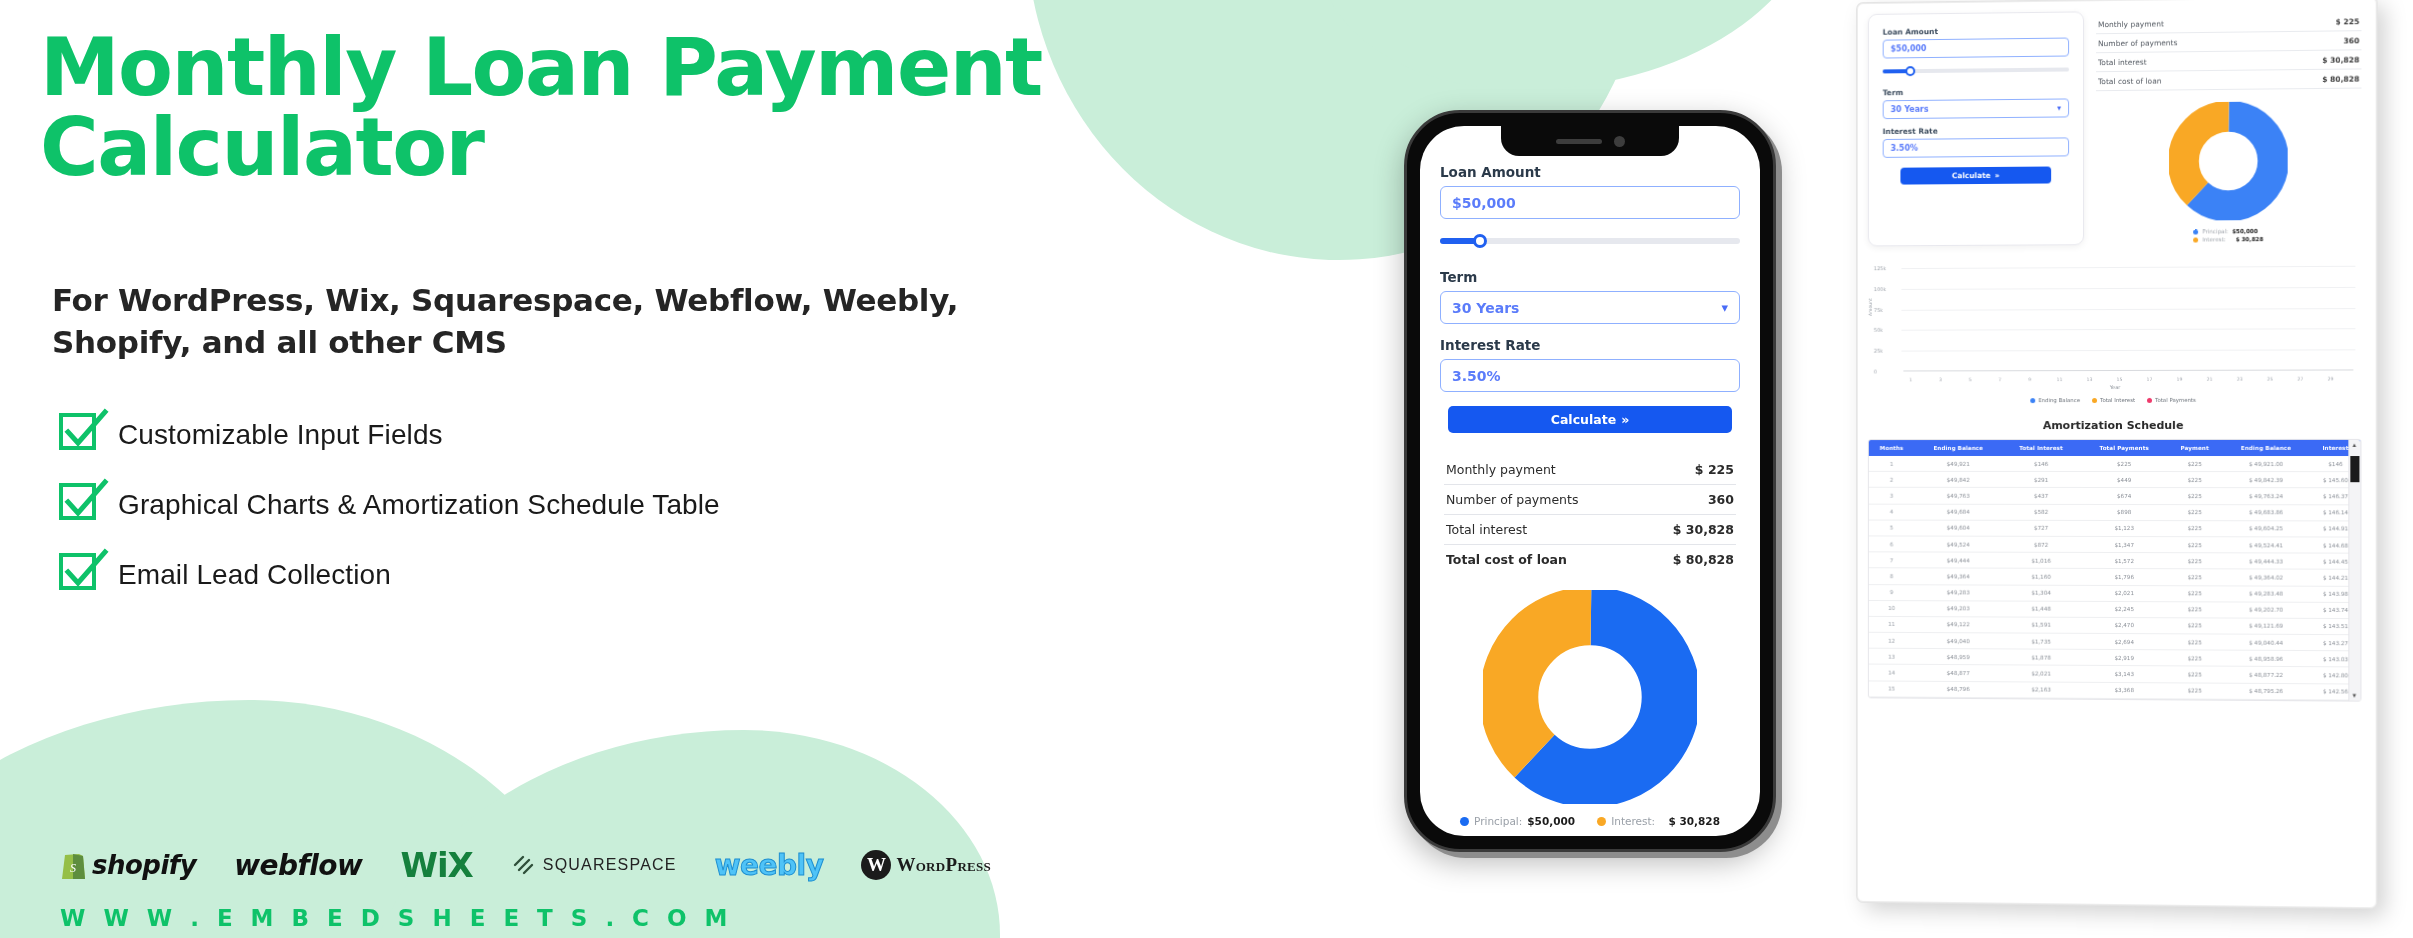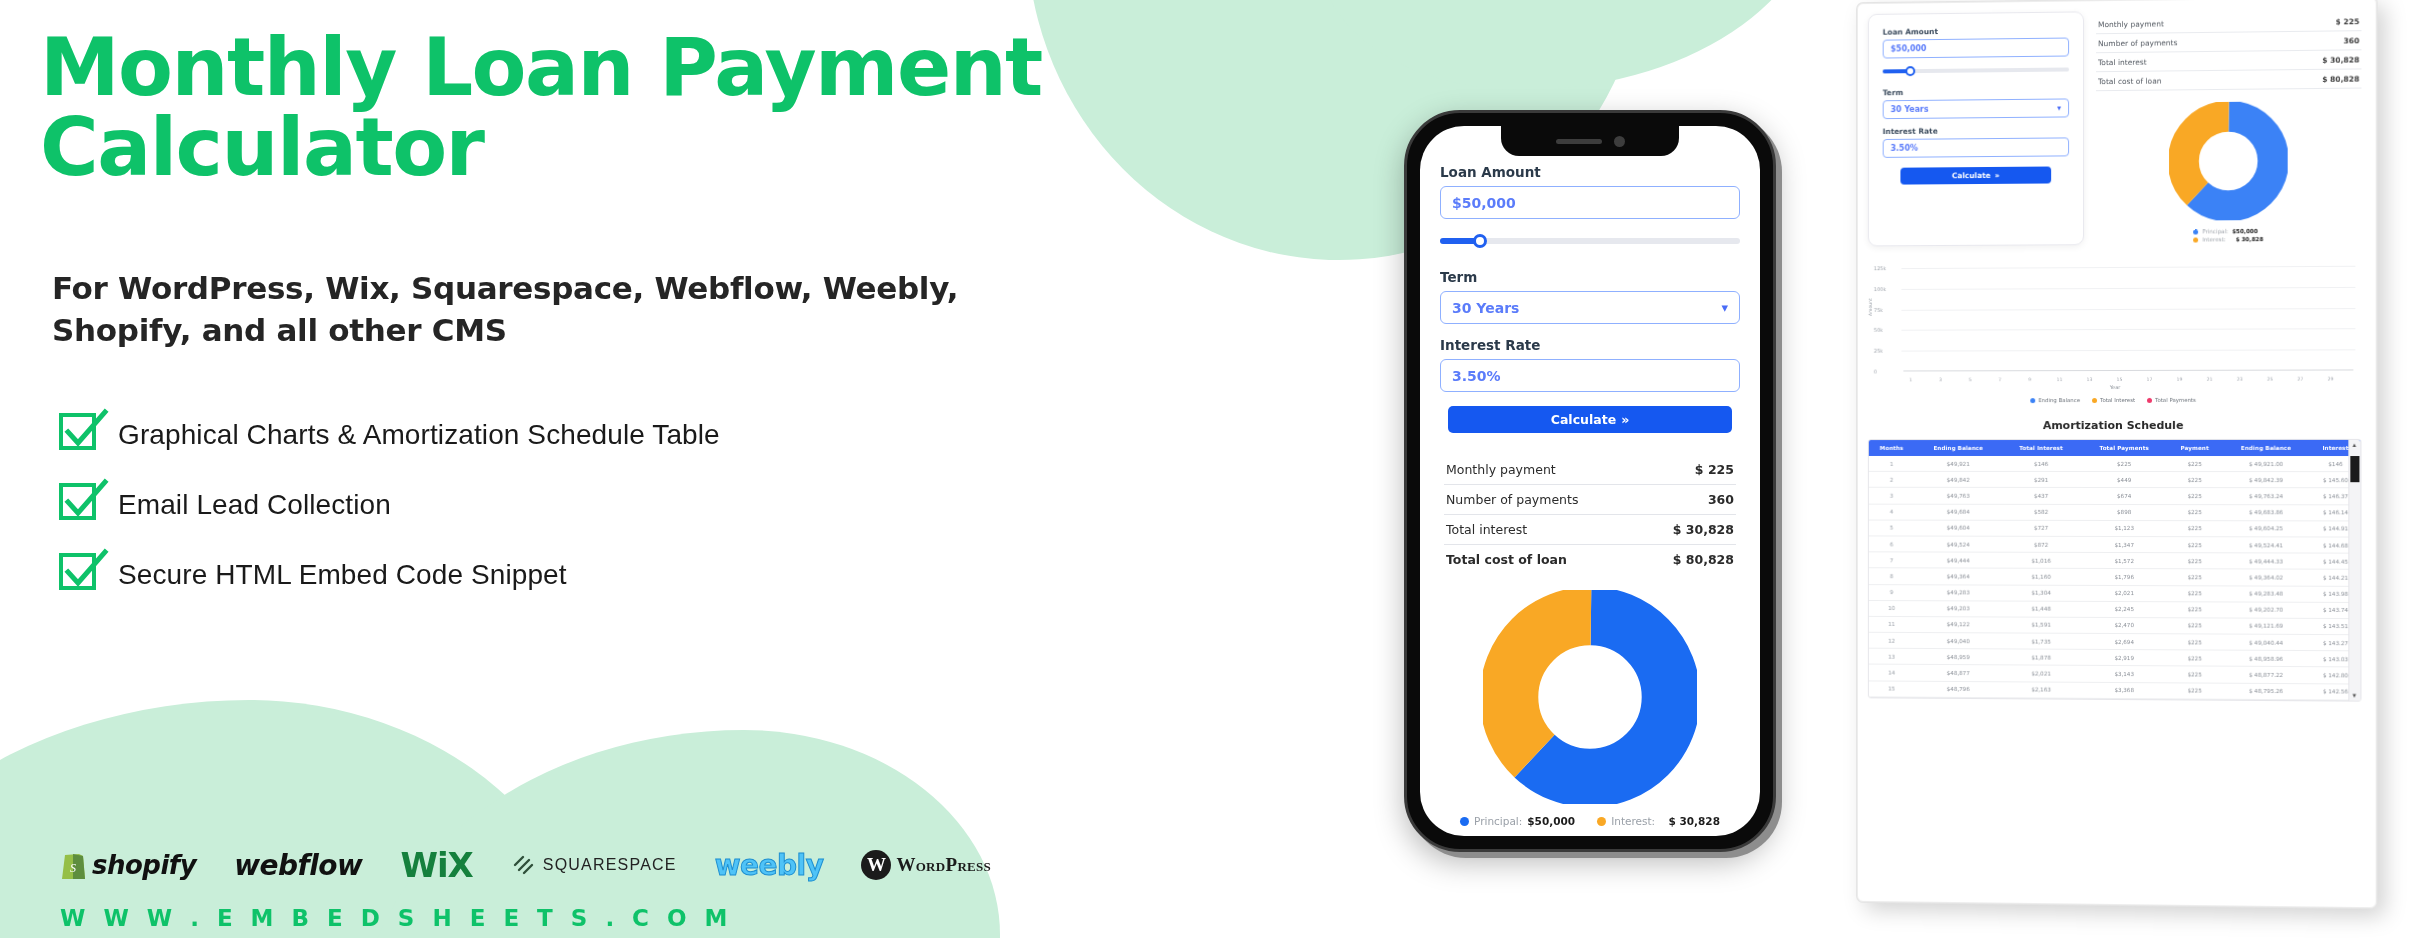--- a/index.html
+++ b/index.html
@@ -36,21 +36,21 @@
   
   #left { position: absolute; left: 0; top: 0; width: 1120px; height: 672px; z-index: 3; }
 
   #page-title {
     position: absolute; left: 40px; top: 28px; width: 1080px;
     font-size: 80px; line-height: 1.0; font-weight: 800;
     letter-spacing: -1.5px; color: #0ec269;
     font-family: "DejaVu Sans", sans-serif;
   }
   #subtitle {
-    position: absolute; left: 52px; top: 268px; width: 1070px;
+    position: absolute; left: 52px; top: 280px; width: 1070px;
     font-size: 31px; line-height: 1.35; font-weight: 700;
     color: #252525; letter-spacing: -0.3px;
     font-family: "DejaVu Sans", sans-serif;
   }
 
   #features { position: absolute; left: 58px; top: 400px; width: 1050px; }
   .feature { display: flex; align-items: center; height: 70px; }
   .chk { width: 46px; height: 46px; flex: 0 0 46px; position: relative; margin-right: 14px; }
   .chk svg { position:absolute; left:0; top:-6px; width: 52px; height: 52px; }
   .feature-label {
@@ -233,46 +233,46 @@
       <span>Monthly Loan Payment</span><br>
       <span>Calculator</span>
     </h1>
 
     <h2 id="subtitle">
       <span>For WordPress, Wix, Squarespace, Webflow, Weebly,</span><br>
       <span>Shopify, and all other CMS</span>
     </h2>
 
     <ul id="features">
+      <li class="feature" style="list-style:none">
+        <span class="chk">
+          <svg viewBox="0 0 52 52">
+              <rect x="3" y="9" width="33" height="33" fill="none" stroke="#0ec269" stroke-width="4"></rect>
+              <path d="M10 26 L20 37 L47 6" fill="none" stroke="#0ec269" stroke-width="5" stroke-linecap="square"></path>
+            </svg>
+        </span>
+        <span class="feature-label">Customizable Input Fields</span>
+      </li>
       <li class="feature" style="list-style:none">
         <span class="chk">
           <svg viewBox="0 0 52 52">
               <rect x="3" y="9" width="33" height="33" fill="none" stroke="#0ec269" stroke-width="4"></rect>
               <path d="M10 26 L20 37 L47 6" fill="none" stroke="#0ec269" stroke-width="5" stroke-linecap="square"></path>
             </svg>
         </span>
         <span class="feature-label">Graphical Charts &amp; Amortization Schedule Table</span>
       </li>
       <li class="feature" style="list-style:none">
         <span class="chk">
           <svg viewBox="0 0 52 52">
               <rect x="3" y="9" width="33" height="33" fill="none" stroke="#0ec269" stroke-width="4"></rect>
               <path d="M10 26 L20 37 L47 6" fill="none" stroke="#0ec269" stroke-width="5" stroke-linecap="square"></path>
             </svg>
         </span>
         <span class="feature-label">Email Lead Collection</span>
-      </li>
-      <li class="feature" style="list-style:none">
-        <span class="chk">
-          <svg viewBox="0 0 52 52">
-              <rect x="3" y="9" width="33" height="33" fill="none" stroke="#0ec269" stroke-width="4"></rect>
-              <path d="M10 26 L20 37 L47 6" fill="none" stroke="#0ec269" stroke-width="5" stroke-linecap="square"></path>
-            </svg>
-        </span>
-        <span class="feature-label">Secure HTML Embed Code Snippet</span>
       </li>
     </ul>
   </div>
 
   <div id="logos">
     <div class="logo">
       <svg class="lg-shopify-bag" viewBox="0 0 26 30">
         <path d="M19 4 L23 6 L25 29 L2 29 L5 5 Z" fill="#95bf47"></path>
         <path d="M13 4 L23 6 L25 29 L13 29 Z" fill="#5e8e3e"></path>
         <text x="10" y="22" font-size="12" fill="#fff" font-family="Liberation Serif, serif" font-style="italic">S</text>

